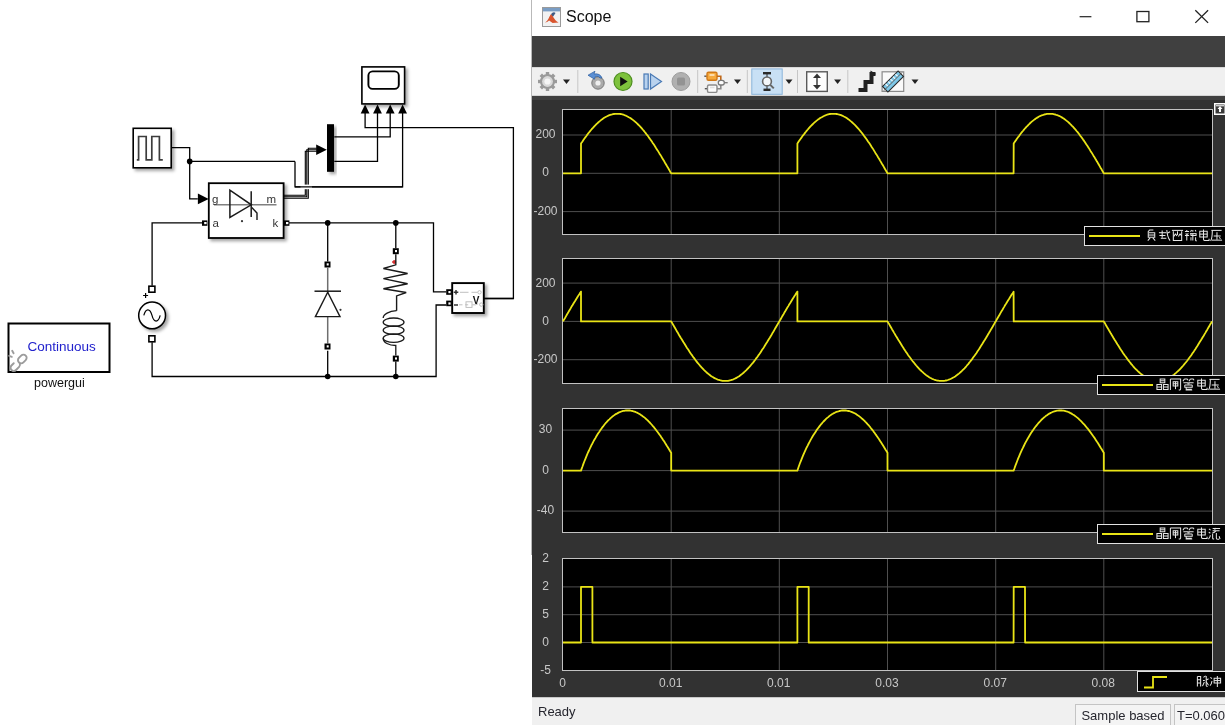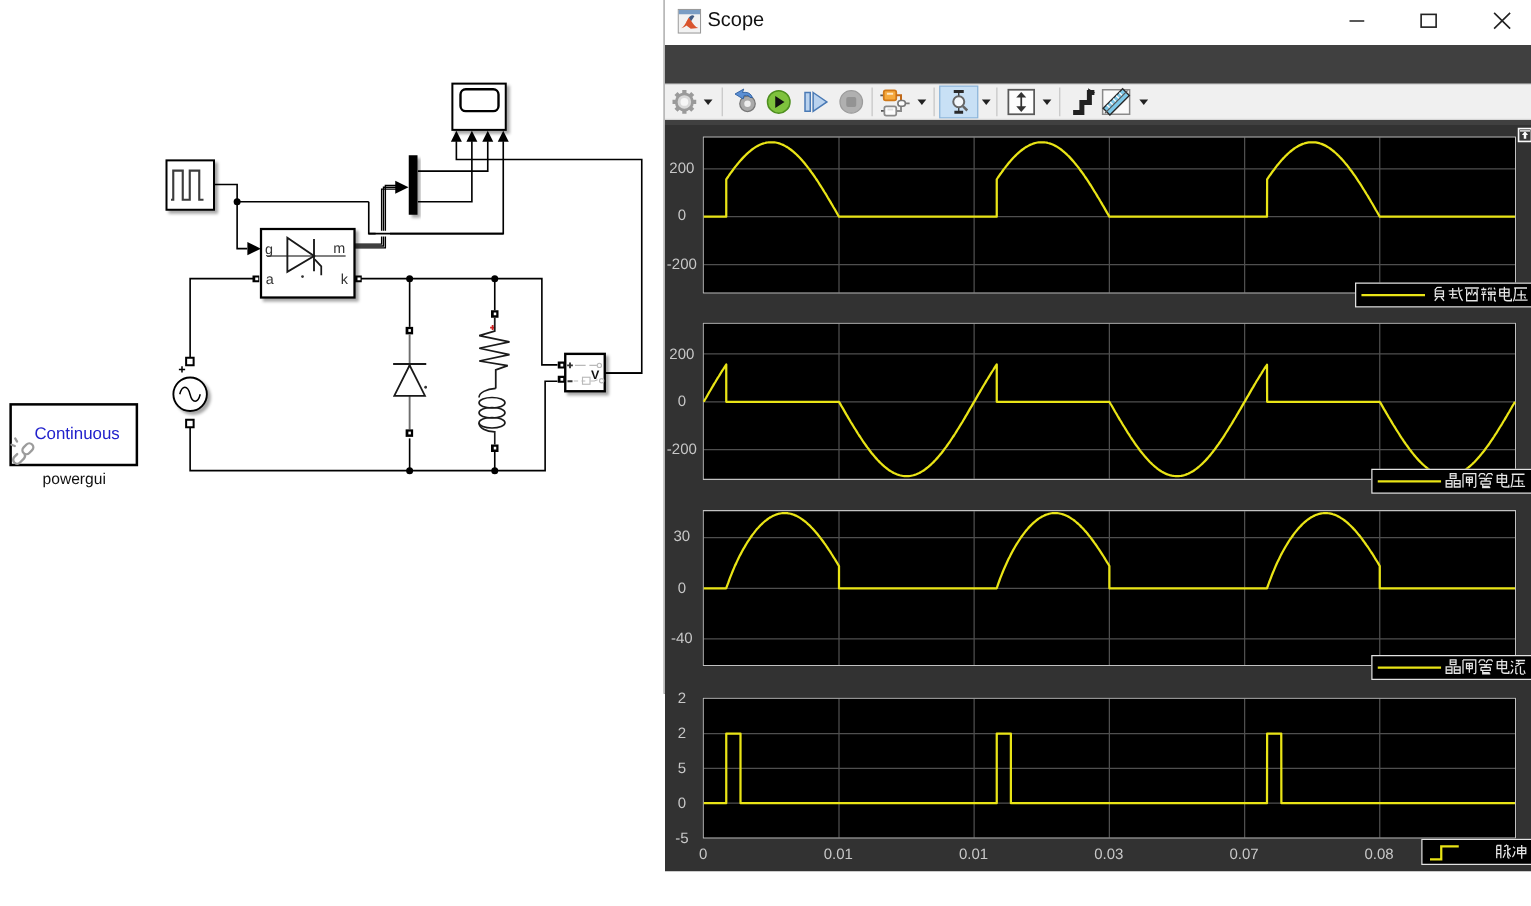--- a/index.html
+++ b/index.html
@@ -534,13 +534,18 @@
           <svg class="cjk" width="13" height="13" viewBox="0 0 14 14">
             <path d="M1.5,2.5 l1.7,1.5 M1,11.5 c1.3,-1.2 2,-3 2.2,-5" fill="none" stroke="#e6e6e6" stroke-width="1.1"></path>
             <path d="M5.5,3.5 h7 v5 h-7 z" fill="none" stroke="#e6e6e6" stroke-width="1.1"></path>
             <path d="M5.5,6 h7" fill="none" stroke="#e6e6e6" stroke-width="1.1"></path>
             <path d="M9,1 v12" fill="none" stroke="#e6e6e6" stroke-width="1.1"></path>
           </svg>
         </span>
       </div>
 
 </div>
+ <div id="statusbar">
+  <div id="ready">Ready</div>
+  <div class="sbpanel" style="left:543px;width:96px">Sample based</div>
+  <div class="sbpanel" style="left:642px;width:54px">T=0.060</div>
+ </div>
 </div>
 
 </body></html>

